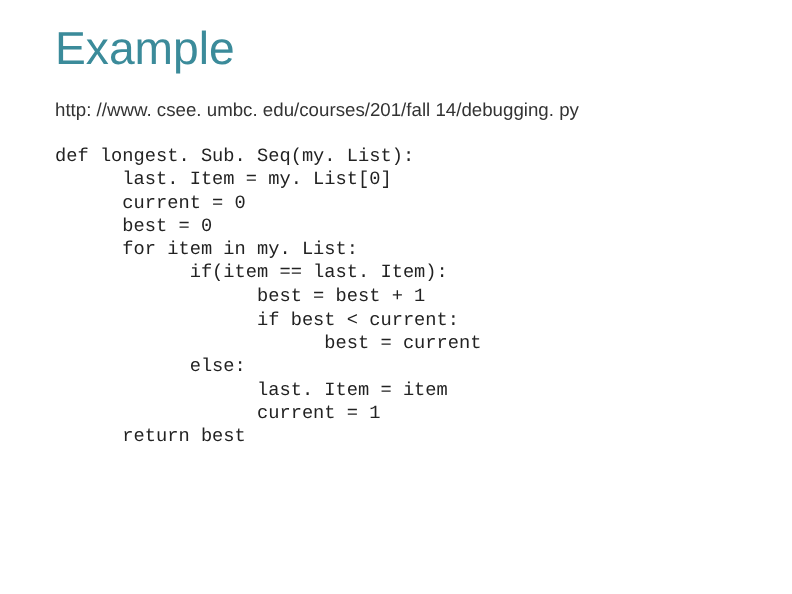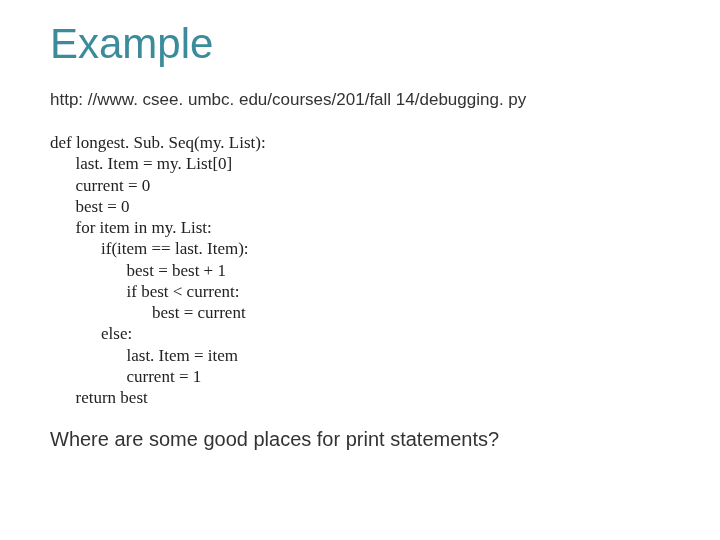--- a/index.html
+++ b/index.html
@@ -28,21 +28,21 @@
     font-size: 17px;
     color: #333;
     margin: 4px 0 22px 0;
   }
   .code {
     font-size: 17px;
     color: #222;
     line-height: 1.25;
     margin: 0 0 20px 0;
     white-space: pre;
-    font-family: Liberation Serif, serif;
+    font-family: Liberation Mono, monospace;
   }
   .question {
     font-size: 20px;
     color: #333;
     margin: 0;
   }
 </style>
 </head>
 <body>
 
@@ -55,14 +55,13 @@
       best = 0
       for item in my. List:
             if(item == last. Item):
                   best = best + 1
                   if best &lt; current:
                         best = current
             else:
                   last. Item = item
                   current = 1
       return best</pre>
-  <p class="question">Where are some good places for print statements?</p>
 </div>
 
 </body></html>

